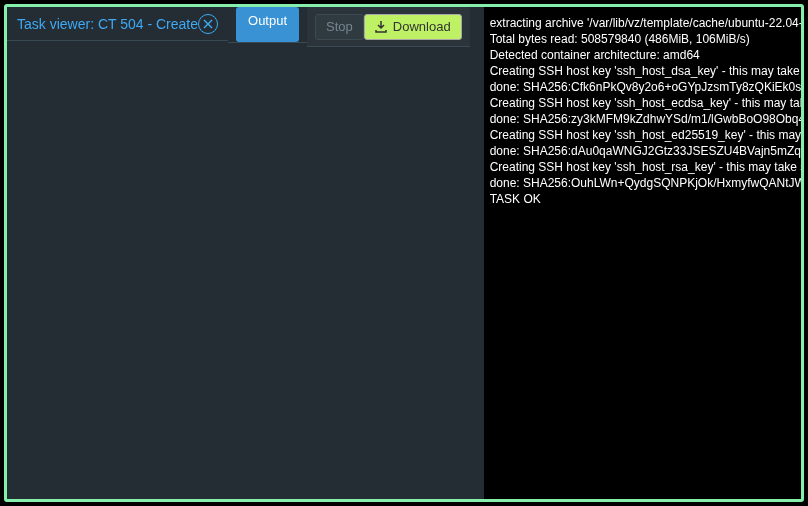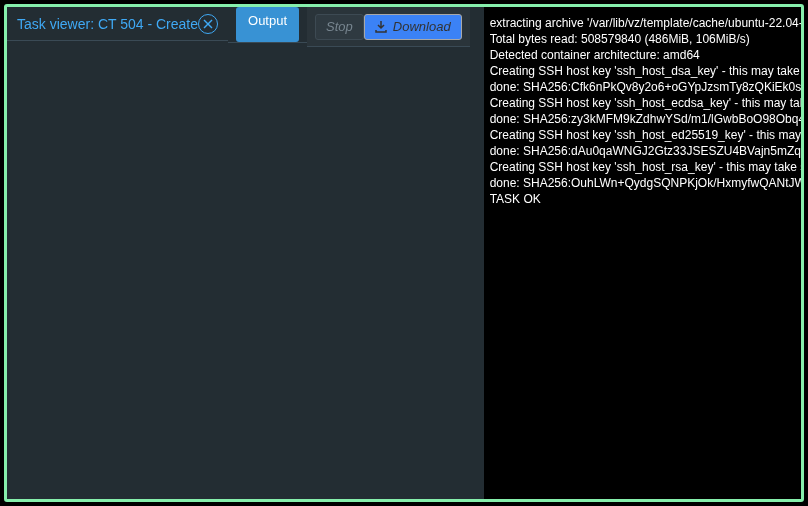--- a/index.html
+++ b/index.html
@@ -75,30 +75,29 @@
     padding: 0 10px;
     border-radius: 3px;
     border: 1px solid #4a5a65;
     background: #3a4750;
     color: #fff;
     font-size: 13px;
     display: inline-flex;
     align-items: center;
     gap: 6px;
     cursor: pointer;
-    font-style: italic;
   }
   .btn.disabled {
     color: #77858f;
     border-color: #3d4a53;
     background: #2f3a41;
     cursor: default;
   }
   .btn.light {
-    background: #3b82f6;
+    background: #bef264;
     color: #333;
     border-color: #a8a8a8;
   }
   .spacer { flex: 1; }
   .dl-icon { width: 12px; height: 12px; }
   .output {
     flex: 1;
     background: #000;
     border-top: none;
     margin: 0 0 0 14px;

